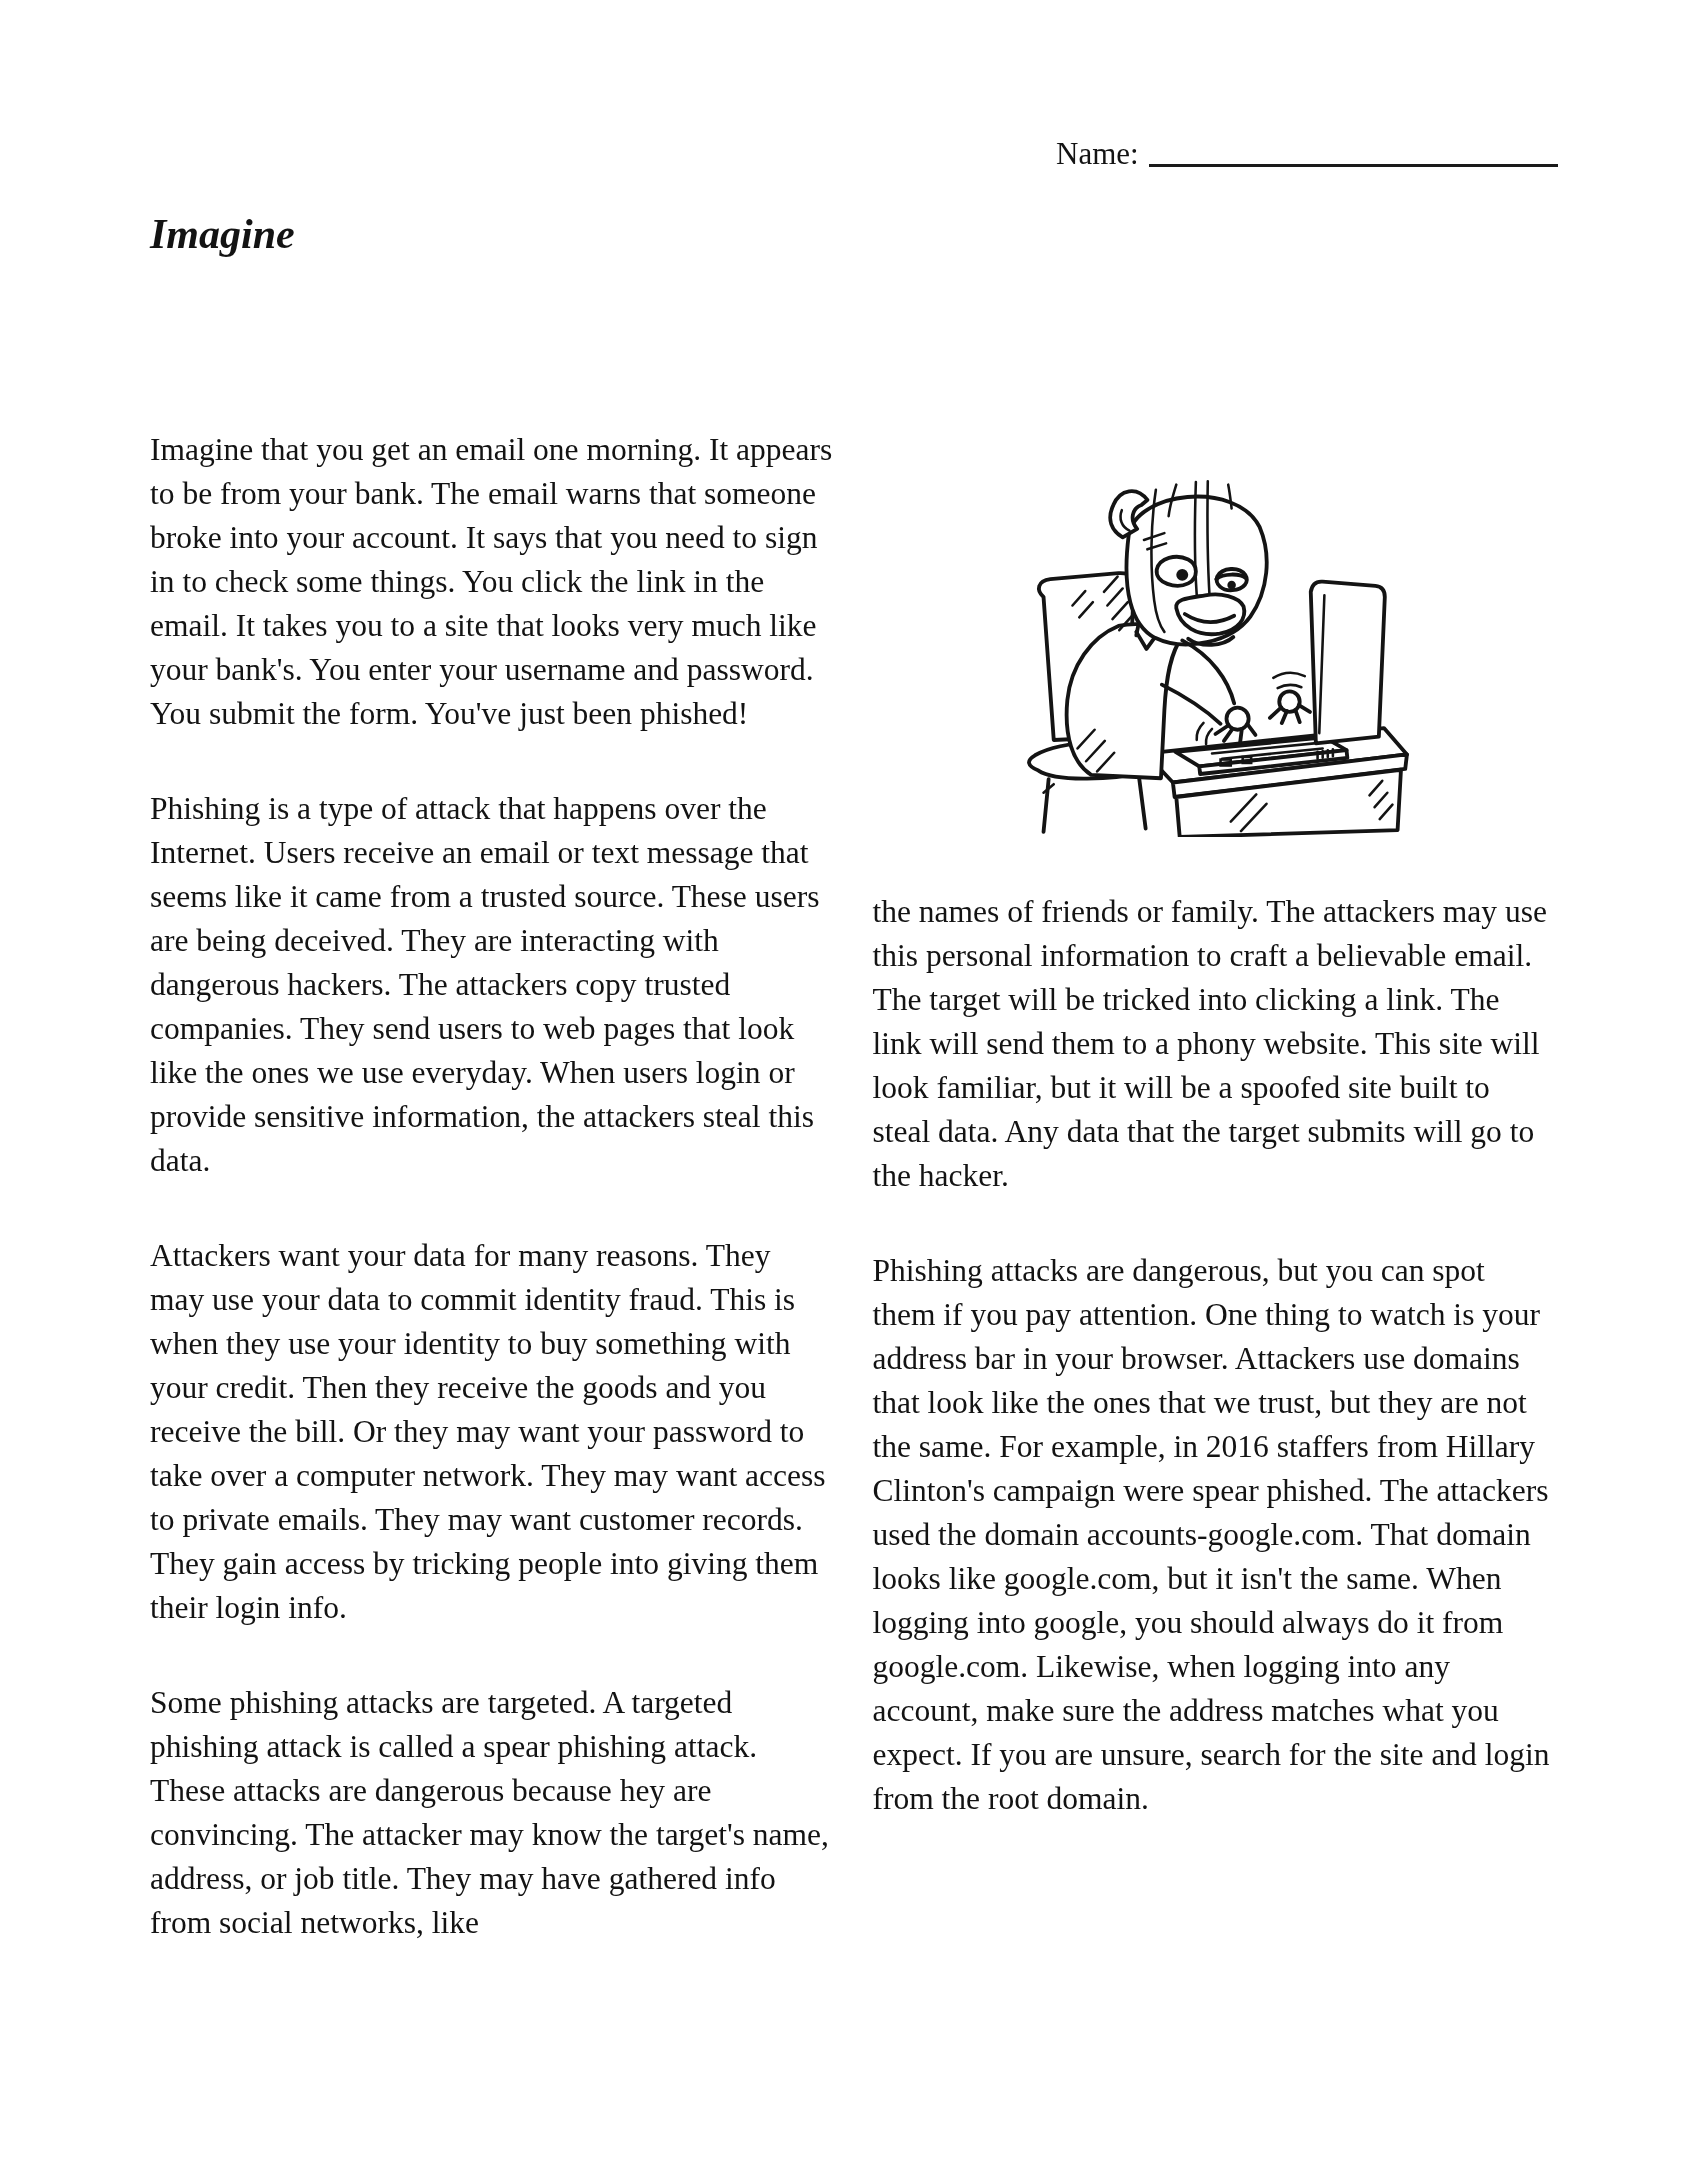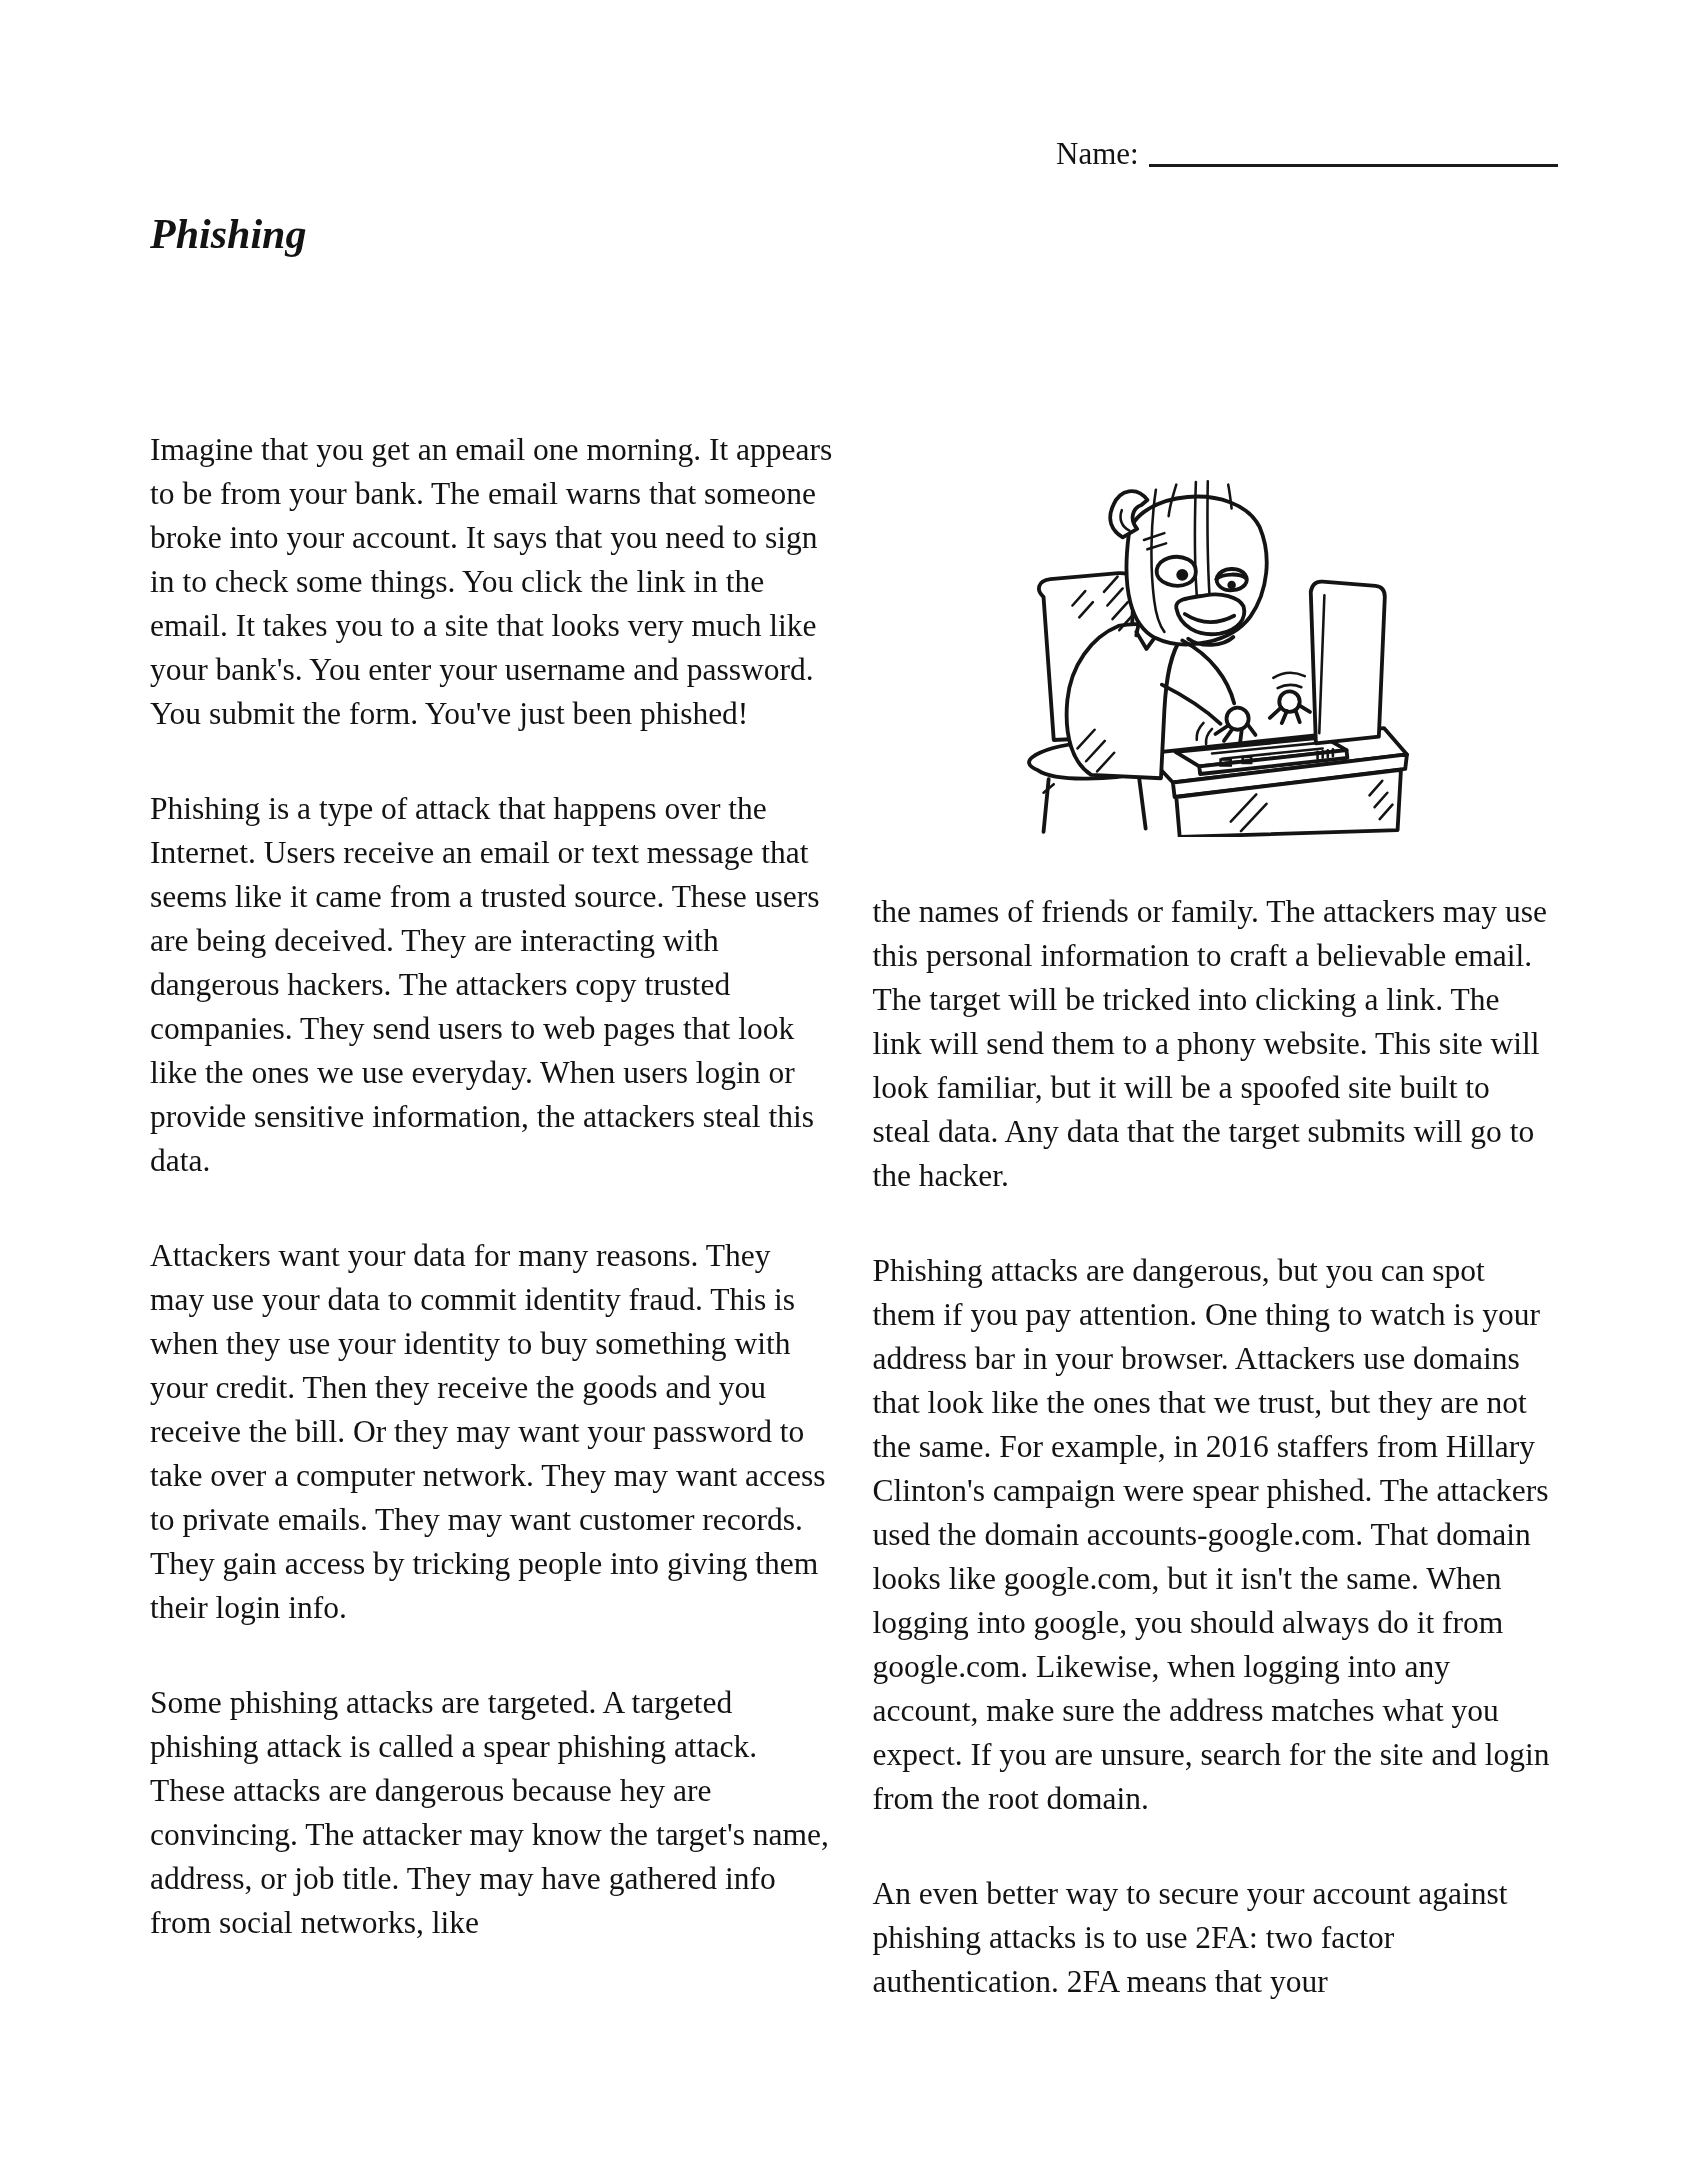--- a/index.html
+++ b/index.html
@@ -53,21 +53,21 @@
 </style>
 </head>
 <body>
 
 <div class="page">
 
   <div class="name-row">
     <span>Name:</span><span class="name-line"></span>
   </div>
 
-  <h2 class="subtitle">Phishing</h2>
+  <h2 class="subtitle">Imagine</h2>
 
 
   <div class="columns">
 
     <div class="col">
       <p>Imagine that you get an email one morning. It appears to be from your bank. The email warns that someone broke into your account. It says that you need to sign in to check some things. You click the link in the email. It takes you to a site that looks very much like your bank's. You enter your username and password. You submit the form. You've just been phished!</p>
       <p>Phishing is a type of attack that happens over the Internet. Users receive an email or text message that seems like it came from a trusted source. These users are being deceived. They are interacting with dangerous hackers. The attackers copy trusted companies. They send users to web pages that look like the ones we use everyday. When users login or provide sensitive information, the attackers steal this data.</p>
       <p>Attackers want your data for many reasons. They may use your data to commit identity fraud. This is when they use your identity to buy something with your credit. Then they receive the goods and you receive the bill. Or they may want your password to take over a computer network. They may want access to private emails. They may want customer records. They gain access by tricking people into giving them their login info.</p>
       <p>Some phishing attacks are targeted. A targeted phishing attack is called a spear phishing attack. These attacks are dangerous because hey are convincing. The attacker may know the target's name, address, or job title. They may have gathered info from social networks, like</p>
     </div>
@@ -156,18 +156,17 @@
             <path class="ink-thin" d="M300,263 Q318,252 337,261"></path>
             <path class="ink-thin" d="M305,275 Q319,268 333,274"></path>
             <path class="ink-thin" d="M228,323 q-8,8 -7,18"></path>
             <path class="ink-thin" d="M218,316 q-9,9 -8,20"></path>
           </g>
         </svg>
       </figure>
 
       <p>the names of friends or family. The attackers may use this personal information to craft a believable email. The target will be tricked into clicking a link. The link will send them to a phony website. This site will look familiar, but it will be a spoofed site built to steal data. Any data that the target submits will go to the hacker.</p>
       <p>Phishing attacks are dangerous, but you can spot them if you pay attention. One thing to watch is your address bar in your browser. Attackers use domains that look like the ones that we trust, but they are not the same. For example, in 2016 staffers from Hillary Clinton's campaign were spear phished. The attackers used the domain accounts-google.com. That domain looks like google.com, but it isn't the same. When logging into google, you should always do it from google.com. Likewise, when logging into any account, make sure the address matches what you expect. If you are unsure, search for the site and login from the root domain.</p>
-      <p>An even better way to secure your account against phishing attacks is to use 2FA: two factor authentication. 2FA means that your</p>
     </div>
 
   </div>
 </div>
 
 
 </body></html>

